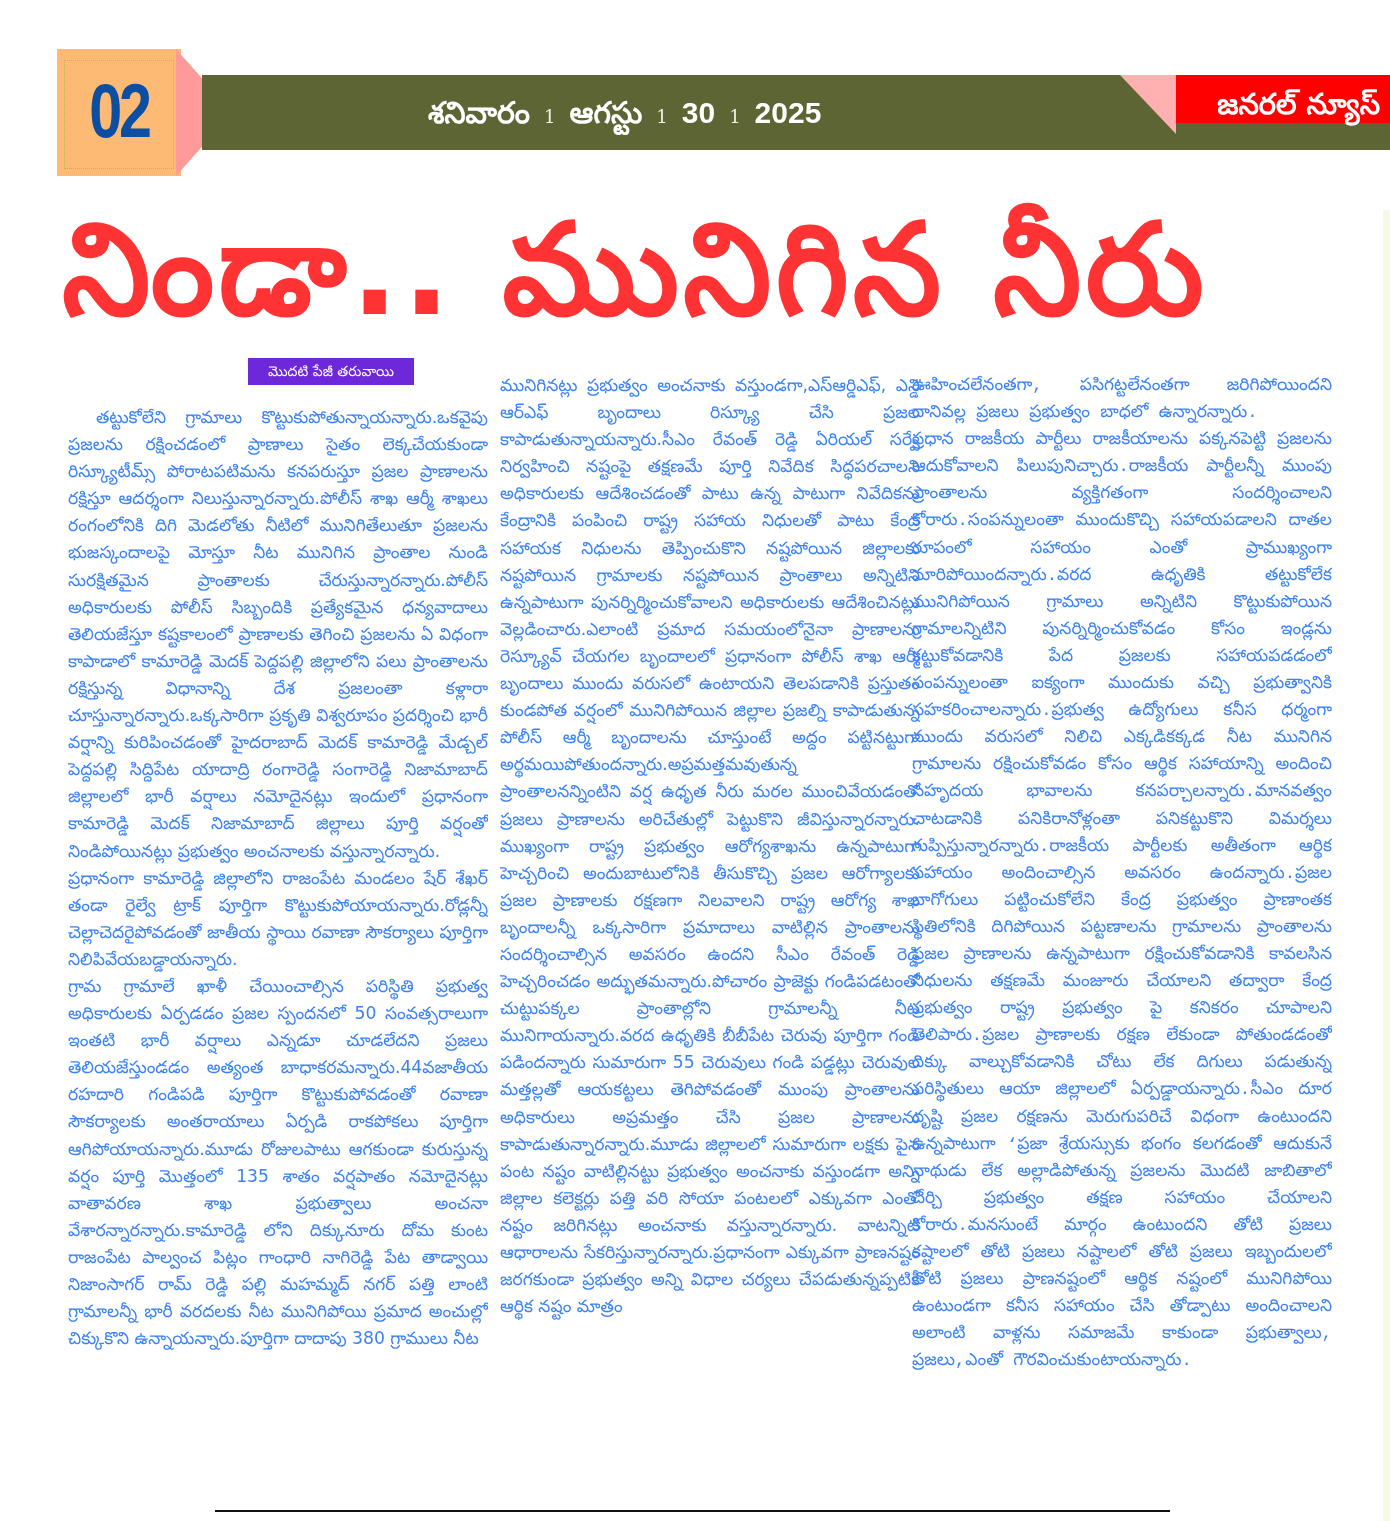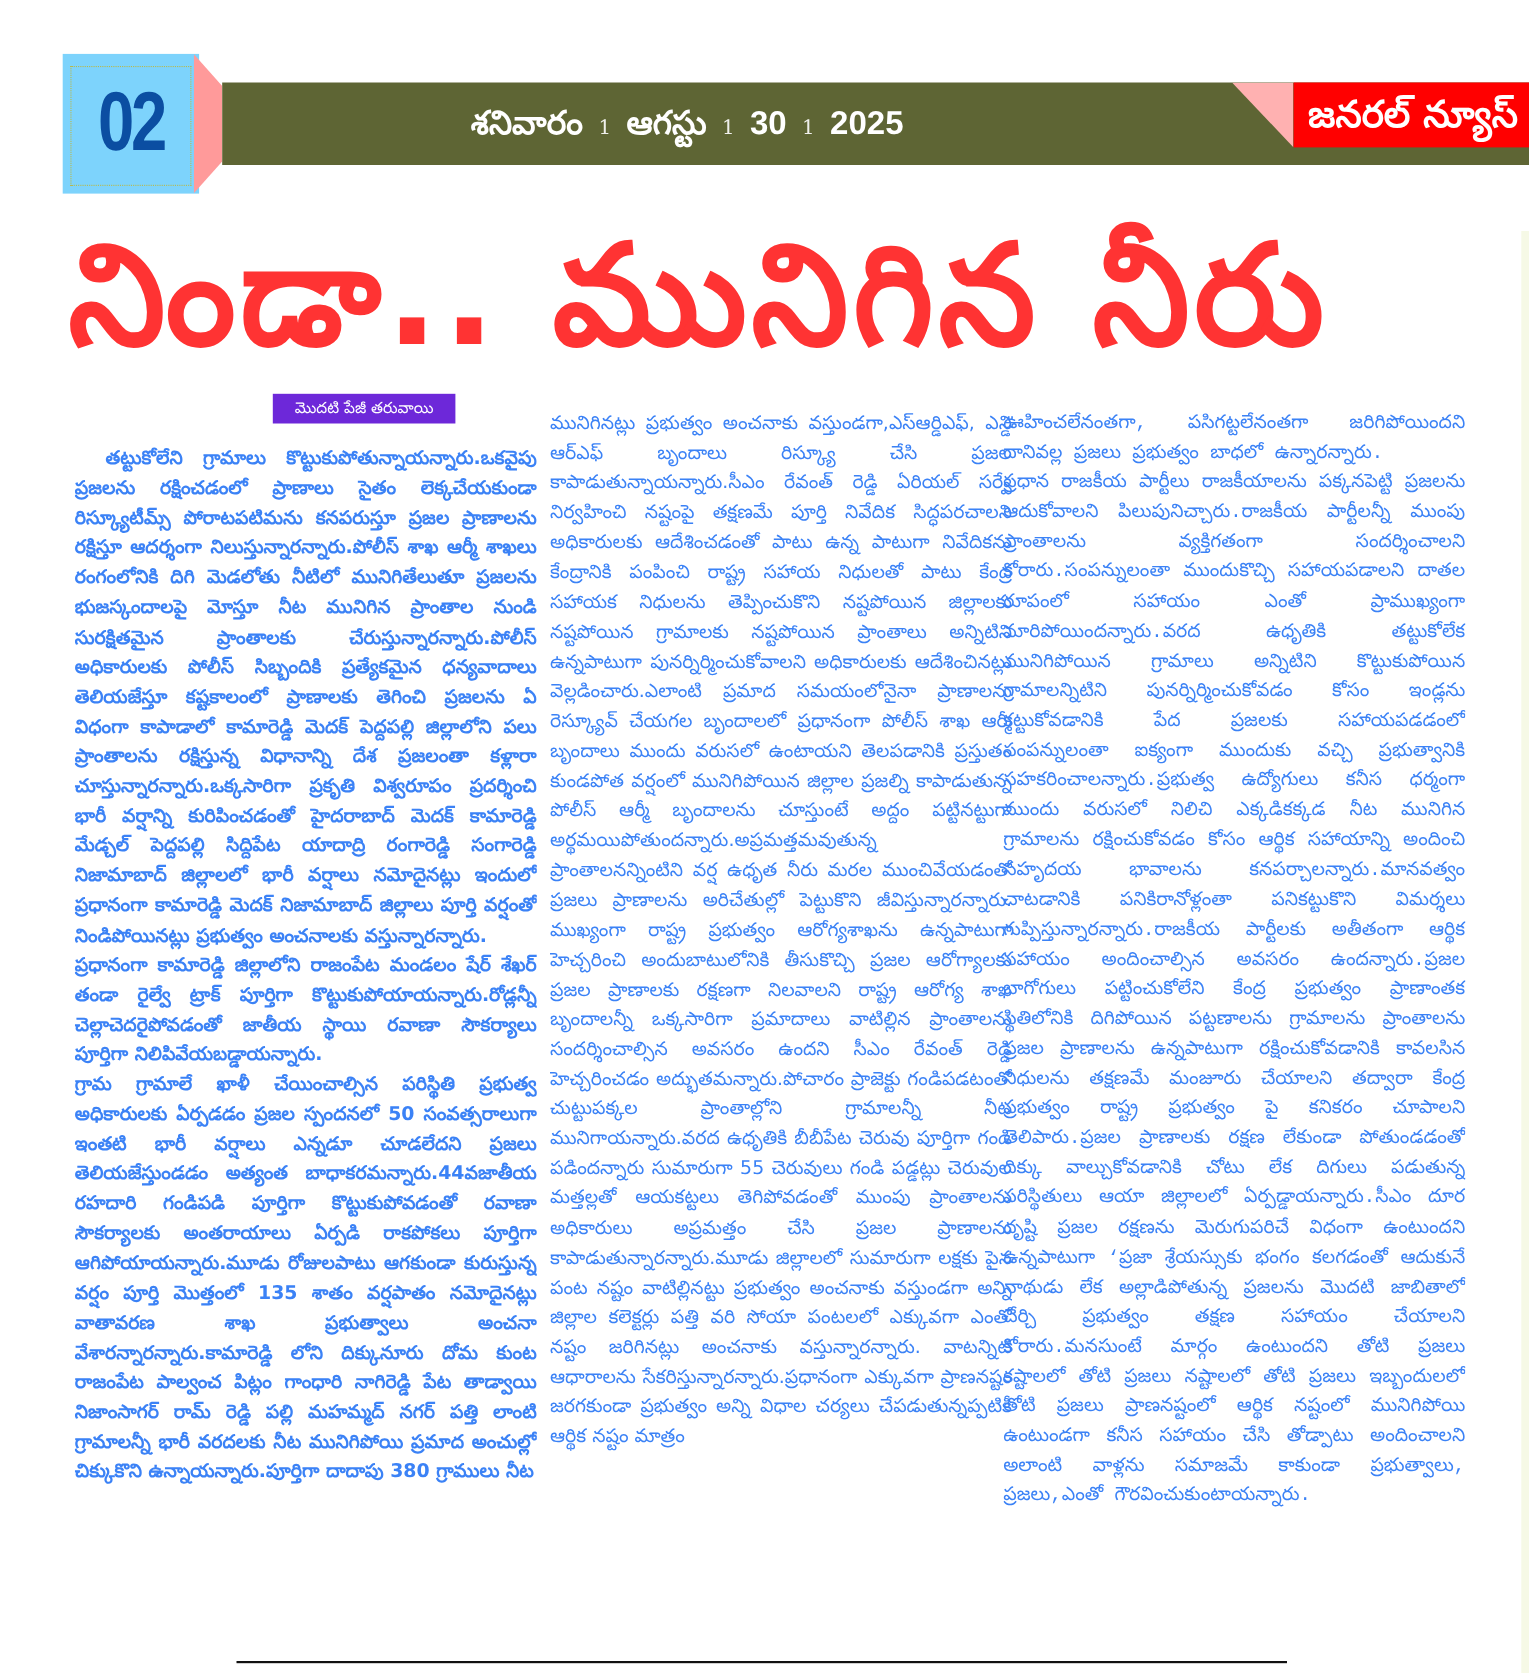--- a/index.html
+++ b/index.html
@@ -2,21 +2,21 @@
 <html><head>
 <meta charset="utf-8">
 <style>
   html, body { margin: 0; padding: 0; }
   body {
     width: 1390px; height: 1521px; background: #ffffff; position: relative; overflow: hidden;
     font-family: "DejaVu Sans", sans-serif; color: #1a1a1a;
   }
   .page-num-box {
     position: absolute; left: 57px; top: 49px; width: 124px; height: 127px;
-    background: #7dd3fc; box-sizing: border-box;
+    background: #fdba74; box-sizing: border-box;
   }
   .page-num-box .inner {
     position: absolute; left: 7px; top: 11px; right: 7px; bottom: 7px;
     border: 1px dotted #b9b94a;
   }
   .page-num {
     position: absolute; left: 0; right: 0; top: 22px; text-align: center;
     font-family: "Liberation Sans", sans-serif; font-weight: bold; font-size: 76px;
     color: #0b4ea2; letter-spacing: -4px; transform: scaleX(0.78); line-height: 80px;
   }
@@ -36,22 +36,22 @@
   }
   .date-text .sep {
     font-family: "DejaVu Serif", serif; font-weight: normal; font-size: 18px;
     margin: 0 14px; opacity: 0.9;
   }
   .section-tag-fold {
     position: absolute; left: 1120px; top: 75px; width: 56px; height: 59px;
     background: #ffb1b1; clip-path: polygon(0 0, 100% 0, 100% 100%);
   }
   .section-tag {
-    position: absolute; left: 1176px; top: 75px; width: 214px; height: 59px;
-    background: #ff0000; color: #ffffff; font-weight: bold; font-size: 34px;
+    position: absolute; left: 1176px; top: 75px; width: 214px; height: 48px;
+    background: #ff0000; color: #ffffff; font-weight: bold; font-size: 29px;
     line-height: 59px; text-align: right; padding-right: 10px; box-sizing: border-box;
     white-space: nowrap;
   }
   .right-strip {
     position: absolute; left: 1383px; top: 210px; width: 7px; height: 1311px;
     background: #f6f9e6;
   }
   .headline {
     position: absolute; left: 62px; top: 195px; width: 1290px; height: 150px;
     color: #ff3333; font-weight: bold; font-size: 128px; line-height: 150px;
@@ -94,21 +94,21 @@
 
 <div class="section-tag-fold"></div>
 <div class="section-tag">జనరల్ న్యూస్</div>
 
 <div class="right-strip"></div>
 
 <div class="headline" id="headline" style="transform: scaleX(0.984496);">నిండా.. మునిగిన నీరు</div>
 
 <div class="continued-label">మొదటి పేజీ తరువాయి</div>
 
-<div class="column col1" style="max-height: 1086px; overflow: hidden; font-weight: bold;">
+<div class="column col1" style="max-height: 1086px; overflow: hidden;">
   <p class="lead">తట్టుకోలేని గ్రామాలు కొట్టుకుపోతున్నాయన్నారు.ఒకవైపు ప్రజలను రక్షించడంలో ప్రాణాలు సైతం లెక్కచేయకుండా రిస్క్యూటీమ్స్ పోరాటపటిమను కనపరుస్తూ ప్రజల ప్రాణాలను రక్షిస్తూ ఆదర్శంగా నిలుస్తున్నారన్నారు.పోలీస్ శాఖ ఆర్మీ శాఖలు రంగంలోనికి దిగి మెడలోతు నీటిలో మునిగితేలుతూ ప్రజలను భుజస్కందాలపై మోస్తూ నీట మునిగిన ప్రాంతాల నుండి సురక్షితమైన ప్రాంతాలకు చేరుస్తున్నారన్నారు.పోలీస్ అధికారులకు పోలీస్ సిబ్బందికి ప్రత్యేకమైన ధన్యవాదాలు తెలియజేస్తూ కష్టకాలంలో ప్రాణాలకు తెగించి ప్రజలను ఏ విధంగా కాపాడాలో కామారెడ్డి మెదక్ పెద్దపల్లి జిల్లాలోని పలు ప్రాంతాలను రక్షిస్తున్న విధానాన్ని దేశ ప్రజలంతా కళ్లారా చూస్తున్నారన్నారు.ఒక్కసారిగా ప్రకృతి విశ్వరూపం ప్రదర్శించి భారీ వర్షాన్ని కురిపించడంతో హైదరాబాద్ మెదక్ కామారెడ్డి మేడ్చల్ పెద్దపల్లి సిద్దిపేట యాదాద్రి రంగారెడ్డి సంగారెడ్డి నిజామాబాద్ జిల్లాలలో భారీ వర్షాలు నమోదైనట్లు ఇందులో ప్రధానంగా కామారెడ్డి మెదక్ నిజామాబాద్ జిల్లాలు పూర్తి వర్షంతో నిండిపోయినట్లు ప్రభుత్వం అంచనాలకు వస్తున్నారన్నారు.</p>
   <p>ప్రధానంగా కామారెడ్డి జిల్లాలోని రాజంపేట మండలం షేర్ శేఖర్ తండా రైల్వే ట్రాక్ పూర్తిగా కొట్టుకుపోయాయన్నారు.రోడ్లన్నీ చెల్లాచెదరైపోవడంతో జాతీయ స్థాయి రవాణా సౌకర్యాలు పూర్తిగా నిలిపివేయబడ్డాయన్నారు.</p>
   <p>గ్రామ గ్రామాలే ఖాళీ చేయించాల్సిన పరిస్థితి ప్రభుత్వ అధికారులకు ఏర్పడడం ప్రజల స్పందనలో 50 సంవత్సరాలుగా ఇంతటి భారీ వర్షాలు ఎన్నడూ చూడలేదని ప్రజలు తెలియజేస్తుండడం అత్యంత బాధాకరమన్నారు.44వజాతీయ రహదారి గండిపడి పూర్తిగా కొట్టుకుపోవడంతో రవాణా సౌకర్యాలకు అంతరాయాలు ఏర్పడి రాకపోకలు పూర్తిగా ఆగిపోయాయన్నారు.మూడు రోజులపాటు ఆగకుండా కురుస్తున్న వర్షం పూర్తి మొత్తంలో 135 శాతం వర్షపాతం నమోదైనట్లు వాతావరణ శాఖ ప్రభుత్వాలు అంచనా వేశారన్నారన్నారు.కామారెడ్డి లోని దిక్కునూరు దోమ కుంట రాజంపేట పాల్వంచ పిట్లం గాంధారి నాగిరెడ్డి పేట తాడ్వాయి నిజాంసాగర్ రామ్ రెడ్డి పల్లి మహమ్మద్ నగర్ పత్తి లాంటి గ్రామాలన్నీ భారీ వరదలకు నీట మునిగిపోయి ప్రమాద అంచుల్లో చిక్కుకొని ఉన్నాయన్నారు.పూర్తిగా దాదాపు 380 గ్రాములు నీట</p>
 </div>
 
 <div class="column col2" style="max-height: 1118px; overflow: hidden;">
   <p>మునిగినట్లు ప్రభుత్వం అంచనాకు వస్తుండగా,ఎస్ఆర్డిఎఫ్, ఎన్డి ఆర్ఎఫ్ బృందాలు రిస్క్యూ చేసి ప్రజల కాపాడుతున్నాయన్నారు.సీఎం రేవంత్ రెడ్డి ఏరియల్ సర్వే నిర్వహించి నష్టంపై తక్షణమే పూర్తి నివేదిక సిద్ధపరచాలని అధికారులకు ఆదేశించడంతో పాటు ఉన్న పాటుగా నివేదికను కేంద్రానికి పంపించి రాష్ట్ర సహాయ నిధులతో పాటు కేంద్ర సహాయక నిధులను తెప్పించుకొని నష్టపోయిన జిల్లాలకు నష్టపోయిన గ్రామాలకు నష్టపోయిన ప్రాంతాలు అన్నిటిని ఉన్నపాటుగా పునర్నిర్మించుకోవాలని అధికారులకు ఆదేశించినట్లు వెల్లడించారు.ఎలాంటి ప్రమాద సమయంలోనైనా ప్రాణాలను రెస్క్యూవ్ చేయగల బృందాలలో ప్రధానంగా పోలీస్ శాఖ ఆర్మీ బృందాలు ముందు వరుసలో ఉంటాయని తెలపడానికి ప్రస్తుతం కుండపోత వర్షంలో మునిగిపోయిన జిల్లాల ప్రజల్ని కాపాడుతున్న పోలీస్ ఆర్మీ బృందాలను చూస్తుంటే అద్దం పట్టినట్టుగా అర్థమయిపోతుందన్నారు.అప్రమత్తమవుతున్న ప్రాంతాలనన్నింటిని వర్ష ఉధృత నీరు మరల ముంచివేయడంతో ప్రజలు ప్రాణాలను అరిచేతుల్లో పెట్టుకొని జీవిస్తున్నారన్నారు. ముఖ్యంగా రాష్ట్ర ప్రభుత్వం ఆరోగ్యశాఖను ఉన్నపాటుగా హెచ్చరించి అందుబాటులోనికి తీసుకొచ్చి ప్రజల ఆరోగ్యాలకు ప్రజల ప్రాణాలకు రక్షణగా నిలవాలని రాష్ట్ర ఆరోగ్య శాఖ బృందాలన్నీ ఒక్కసారిగా ప్రమాదాలు వాటిల్లిన ప్రాంతాలను సందర్శించాల్సిన అవసరం ఉందని సీఎం రేవంత్ రెడ్డి హెచ్చరించడం అద్భుతమన్నారు.పోచారం ప్రాజెక్టు గండిపడటంతో చుట్టుపక్కల ప్రాంతాల్లోని గ్రామాలన్నీ నీట మునిగాయన్నారు.వరద ఉధృతికి బీబీపేట చెరువు పూర్తిగా గండి పడిందన్నారు సుమారుగా 55 చెరువులు గండి పడ్డట్లు చెరువుల మత్తల్లతో ఆయకట్టలు తెగిపోవడంతో ముంపు ప్రాంతాలను అధికారులు అప్రమత్తం చేసి ప్రజల ప్రాణాలను కాపాడుతున్నారన్నారు.మూడు జిల్లాలలో సుమారుగా లక్షకు పైన పంట నష్టం వాటిల్లినట్టు ప్రభుత్వం అంచనాకు వస్తుండగా అన్ని జిల్లాల కలెక్టర్లు పత్తి వరి సోయా పంటలలో ఎక్కువగా ఎంతో నష్టం జరిగినట్లు అంచనాకు వస్తున్నారన్నారు. వాటన్నిటి ఆధారాలను సేకరిస్తున్నారన్నారు.ప్రధానంగా ఎక్కువగా ప్రాణనష్టం జరగకుండా ప్రభుత్వం అన్ని విధాల చర్యలు చేపడుతున్నప్పటికీ ఆర్థిక నష్టం మాత్రం</p>
 </div>
 
 <div class="column col3" style="max-height: 1118px; overflow: hidden;">

